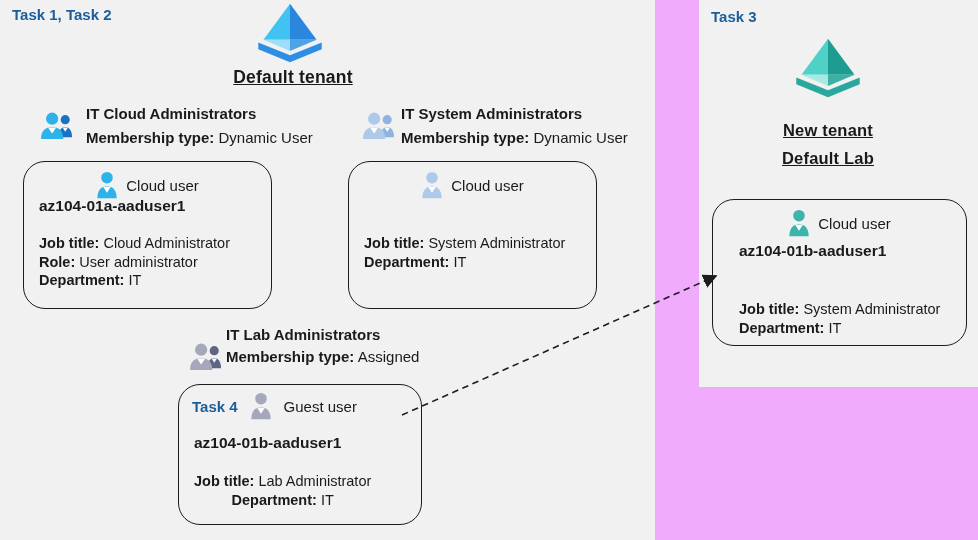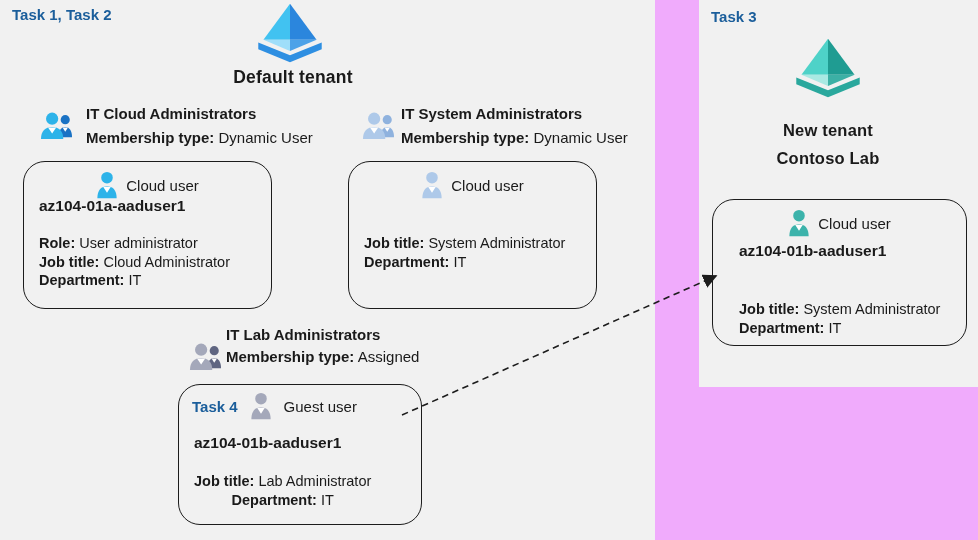--- a/index.html
+++ b/index.html
@@ -6,21 +6,21 @@
   .canvas {
     position:relative; width:978px; height:540px; overflow:hidden;
     font-family:"Liberation Sans", sans-serif; color:#1a1a1a; background:#f0abfc;
   }
   .region { position:absolute; background:#f1f1f1; }
   .region-left  { left:0;   top:0; width:655px; height:540px; }
   .region-right { left:699px; top:0; width:279px; height:387px; }
 
   .abs { position:absolute; }
   .task-label { color:#1b5e9b; font-weight:bold; font-size:15px; white-space:nowrap; }
-  .tenant-title { font-weight:bold; font-size:17.5px; text-align:center; letter-spacing:.2px; }
+  .tenant-title { font-weight:bold; font-size:17.5px; text-align:center; letter-spacing:.2px;text-decoration:underline; }
 
   .group-title { font-weight:bold; font-size:15px; white-space:nowrap; }
   .group-membership { font-size:15px; white-space:nowrap; }
   .b { font-weight:bold; }
 
   .user-card {
     position:absolute; border:1.4px solid #1c1c1c; border-radius:22px;
     background:transparent;
   }
   .card-header {
@@ -124,22 +124,22 @@
 
   <div class="user-card" style="left:23px; top:161px; width:247px; height:146px;">
     <div class="card-header">
       <svg class="person-icon" style="color:#2db3e9">
           <use href="#sym-person"></use>
         </svg>
       <span>Cloud user</span>
     </div>
     <div class="card-username" style="top:35px;">az104-01a-aaduser1</div>
     <div class="card-attrs" style="top:72px;">
+      <div><span class="b">Job title:</span> <span>Cloud Administrator</span></div>
       <div><span class="b">Role:</span> <span>User administrator</span></div>
-      <div><span class="b">Job title:</span> <span>Cloud Administrator</span></div>
       <div><span class="b">Department:</span> <span>IT</span></div>
     </div>
   </div>
 
   <div class="user-card" style="left:348px; top:161px; width:247px; height:146px;">
     <div class="card-header">
       <svg class="person-icon" style="color:#aec9e9">
           <use href="#sym-person"></use>
         </svg>
       <span>Cloud user</span>
@@ -165,21 +165,21 @@
     </div>
   </div>
 
   <div class="abs task-label" style="left:711px; top:8px;">Task 3</div>
 
   <svg class="abs pyramid-icon" style="left:795px; top:38px;">
       <use href="#sym-pyr-teal"></use>
     </svg>
 
   <div class="abs tenant-title" style="left:728px; top:121px; width:200px; font-size:16.5px;">New tenant</div>
-  <div class="abs tenant-title" style="left:728px; top:149px; width:200px; font-size:16.5px;">Contoso Lab</div>
+  <div class="abs tenant-title" style="left:728px; top:149px; width:200px; font-size:16.5px;">Default Lab</div>
 
   <div class="user-card" style="left:712px; top:199px; width:253px; height:145px;">
     <div class="card-header">
       <svg class="person-icon" style="color:#3cb3ab">
           <use href="#sym-person"></use>
         </svg>
       <span>Cloud user</span>
     </div>
     <div class="card-username" style="left:26px; top:42px;">az104-01b-aaduser1</div>
     <div class="card-attrs" style="left:26px; top:100px;">

